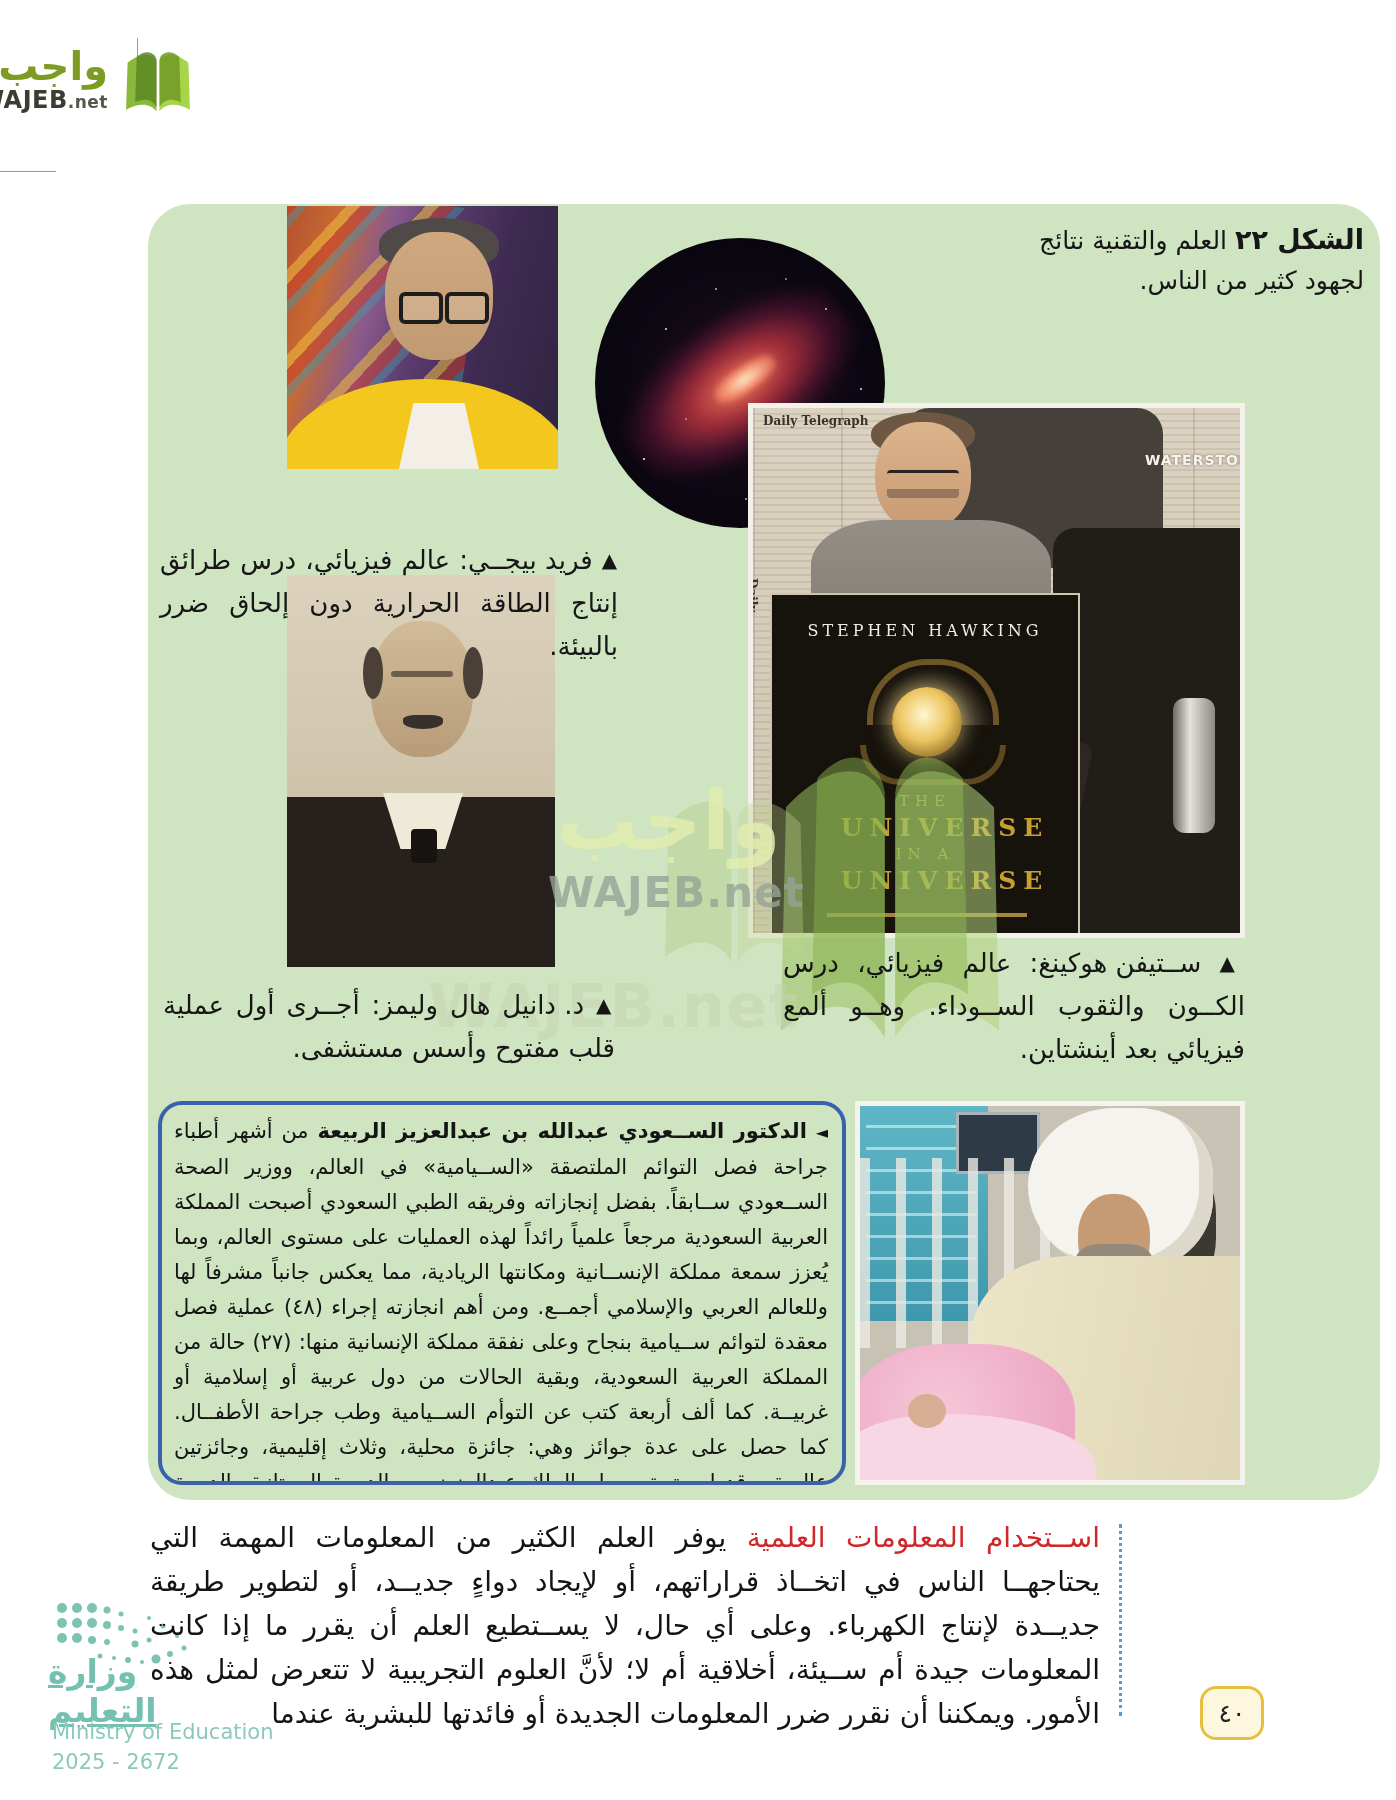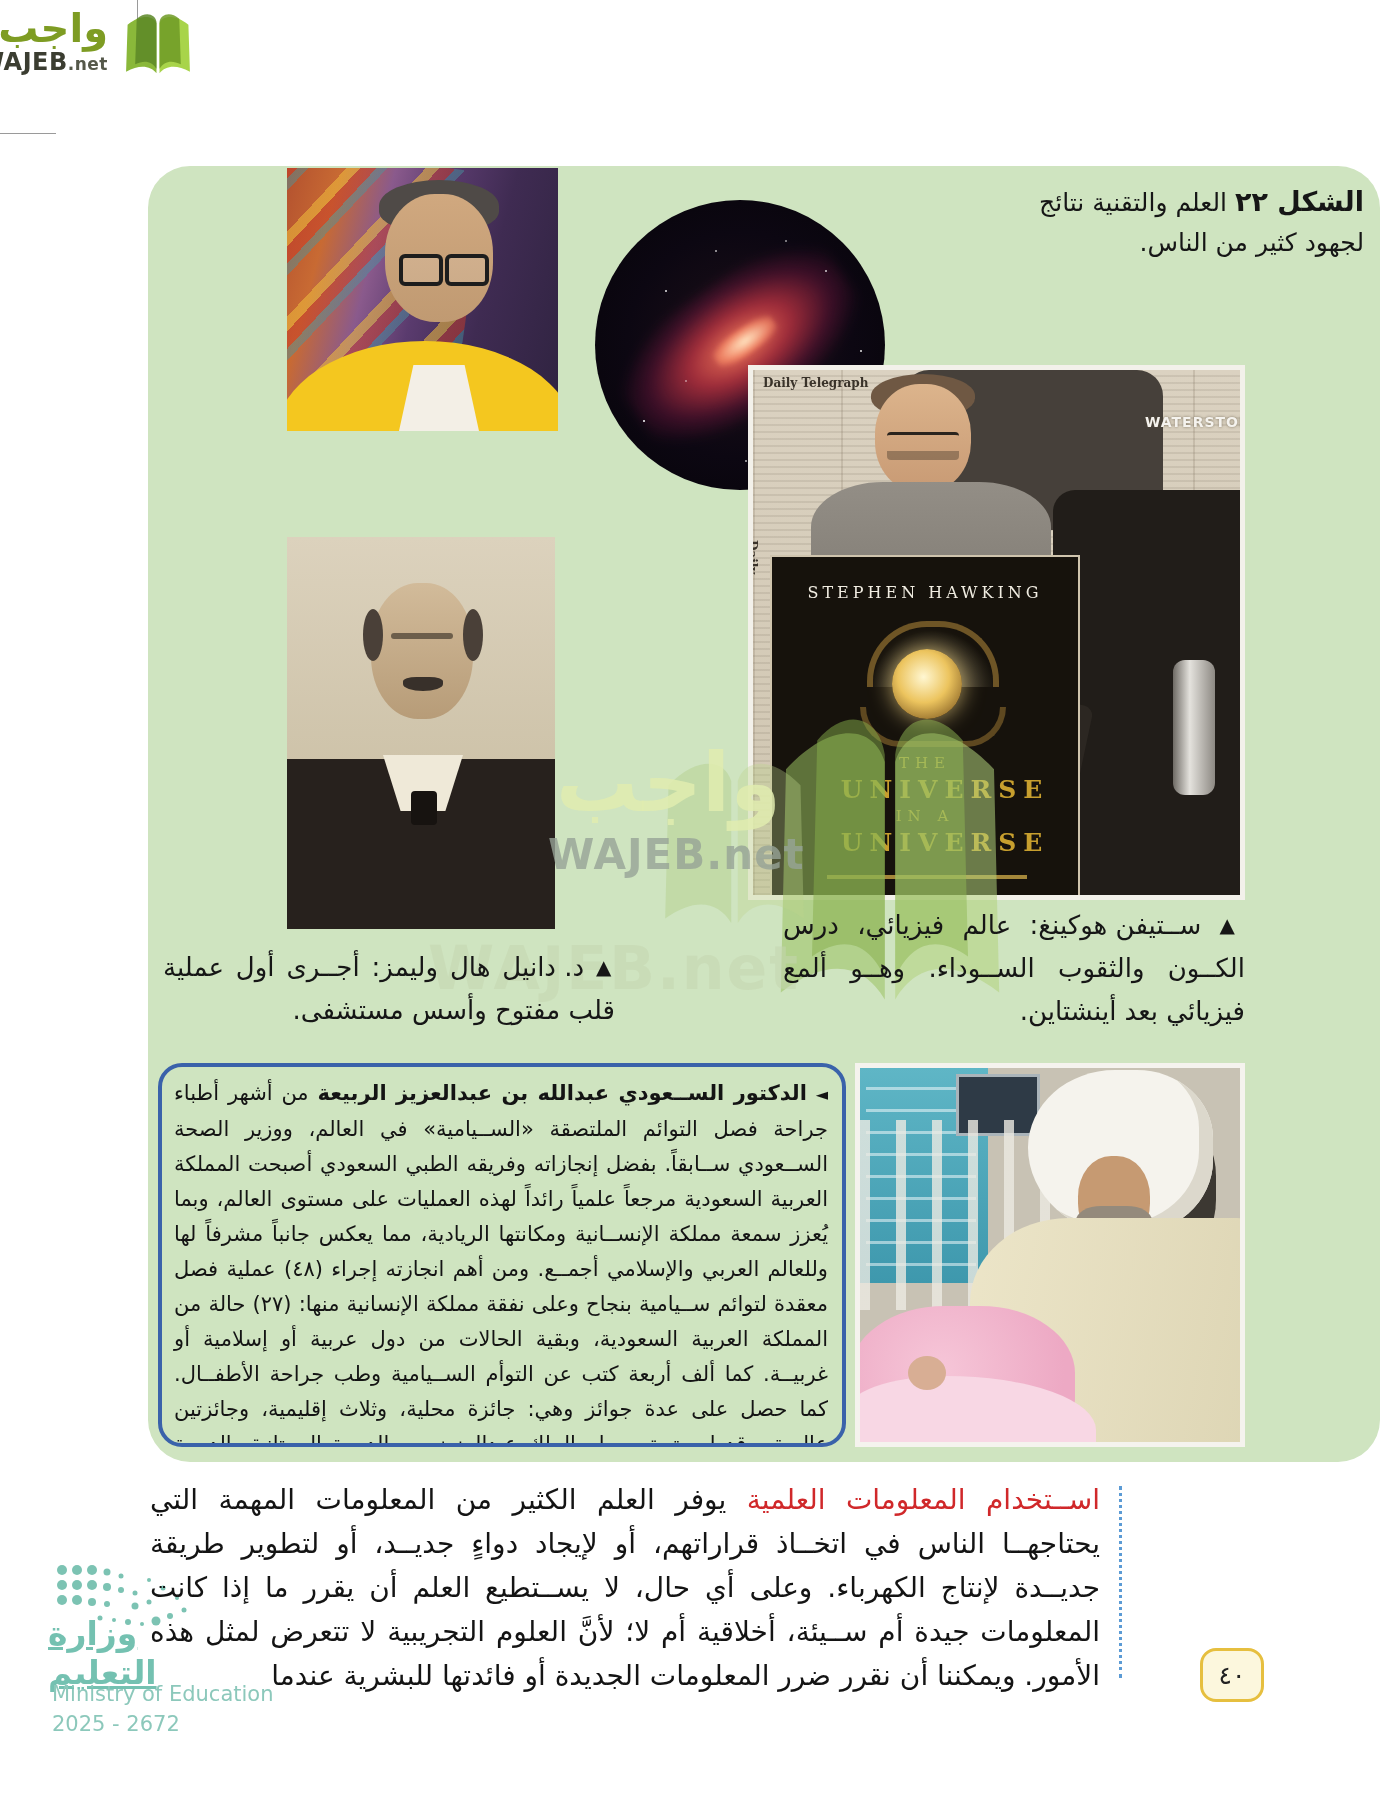--- a/index.html
+++ b/index.html
@@ -1,19 +1,19 @@
 <!DOCTYPE html>
 <html lang="ar"><head>
 <meta charset="utf-8">
 <style>
   html,body{margin:0;padding:0;}
   body{width:1396px;height:1800px;background:#ffffff;position:relative;overflow:hidden;
        font-family:"DejaVu Sans", sans-serif;color:#1c1c1c;}
   .abs{position:absolute;}
-  .page{position:absolute;inset:0;}
+  .page{position:absolute;inset:0;margin-top:38px;}
 
   
   .crop-v{left:137px;top:0;width:1px;height:56px;background:#9a9a9a;}
   .crop-h{left:0;top:133px;width:56px;height:1px;background:#9a9a9a;}
 
   
   .wajeb{left:10px;top:6px;width:220px;height:78px;}
   .wajeb-ar{position:absolute;right:122px;top:2px;font-size:40px;font-weight:bold;color:#7e9c23;direction:rtl;line-height:1;}
   .wajeb-en{position:absolute;right:122px;top:44px;font-size:24px;font-weight:bold;color:#3b3d31;letter-spacing:.5px;line-height:1;}
   .wajeb-en .net{color:#55584a;font-size:17px;}
@@ -202,20 +202,24 @@
         <div class="book-title">
           <div class="bt-sm">THE</div>
           <div class="bt-lg">UNIVERSE</div>
           <div class="bt-sm">IN A</div>
           <div class="bt-lg">UNIVERSE</div>
         </div>
         <div class="book-subtitle-bar"></div>
       </div>
     </div>
 
+    <div class="abs cap" style="left:12px;top:335px;width:458px;">
+      <span class="tri">▲</span>
+      <span>فريد بيجــي: عالم فيزيائي، درس طرائق إنتاج الطاقة الحرارية دون إلحاق ضرر بالبيئة.</span>
+    </div>
 
     <div class="abs ph-williams">
       <div class="wl-head"></div>
       <div class="wl-hairL"></div>
       <div class="wl-hairR"></div>
       <div class="wl-brow"></div>
       <div class="wl-mustache"></div>
       <div class="wl-suit"></div>
       <div class="wl-collar"></div>
       <div class="wl-tie"></div>

